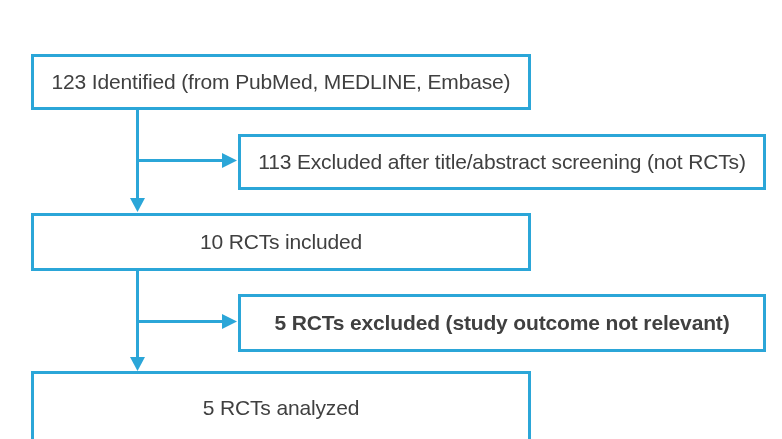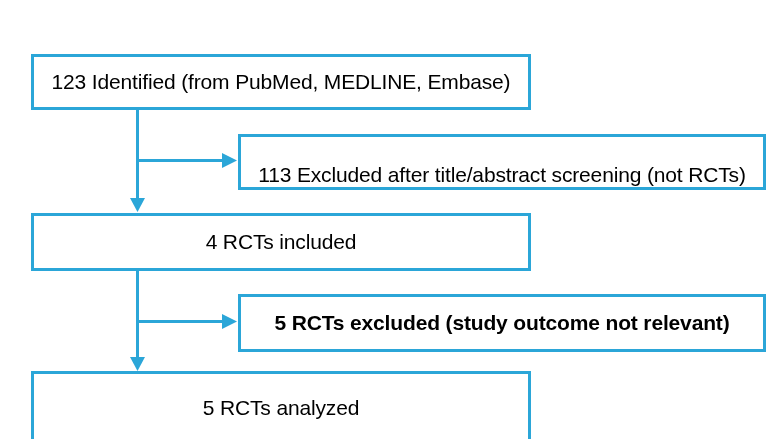--- a/index.html
+++ b/index.html
@@ -29,42 +29,42 @@
     position: absolute;
     box-sizing: border-box;
     border: 3px solid #2ba6d8;
     background: #ffffff;
     display: flex;
     align-items: center;
     justify-content: center;
     z-index: 2;
   }
   .node-label {
-    color: #000000;
+    color: #404040;
     font-family: "Liberation Sans", sans-serif;
     font-size: 21px;
     line-height: 1.15;
     letter-spacing: -0.15px;
     text-align: center;
     white-space: nowrap;
     padding: 0 10px;
   }
   
   #box-identified {
     left: 31px;  top: 54px;  width: 500px; height: 56px;
   }
   #box-included {
     left: 31px;  top: 213px; width: 500px; height: 58px;
   }
   #box-analyzed {
     left: 31px;  top: 371px; width: 500px; height: 74px;
   }
   
   #box-excluded-screening {
-    left: 238px; top: 134px; width: 528px; height: 56px; align-items: flex-end;
+    left: 238px; top: 134px; width: 528px; height: 56px;
   }
   #box-excluded-outcome {
     left: 238px; top: 294px; width: 528px; height: 58px; font-weight: bold;
   }
 </style>
 </head>
 <body>
 
 <div id="flowchart-canvas">
 
@@ -85,21 +85,21 @@
 
   <div class="node-box" id="box-identified">
     <span class="node-label">123 Identified (from PubMed, MEDLINE, Embase)</span>
   </div>
 
   <div class="node-box" id="box-excluded-screening">
     <span class="node-label">113 Excluded after title/abstract screening (not RCTs)</span>
   </div>
 
   <div class="node-box" id="box-included">
-    <span class="node-label">4 RCTs included</span>
+    <span class="node-label">10 RCTs included</span>
   </div>
 
   <div class="node-box" id="box-excluded-outcome">
     <span class="node-label">5 RCTs excluded (study outcome not relevant)</span>
   </div>
 
   <div class="node-box" id="box-analyzed">
     <span class="node-label">5 RCTs analyzed</span>
   </div>
 

